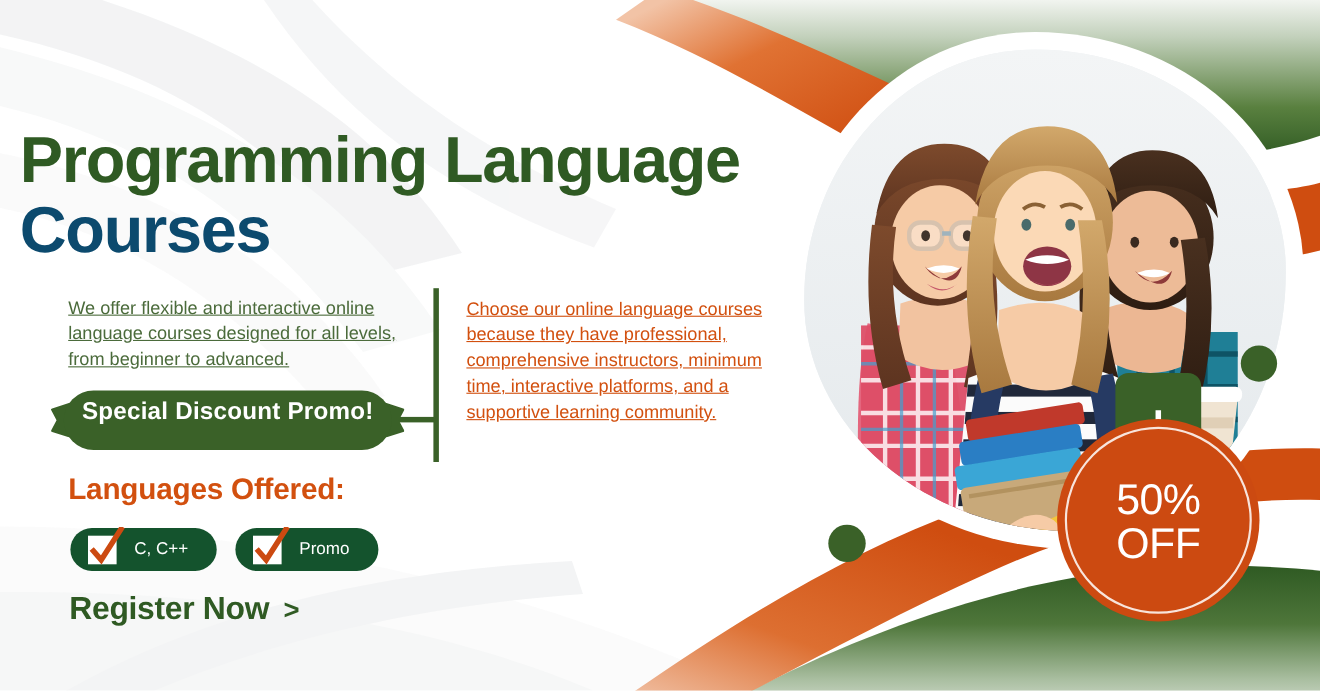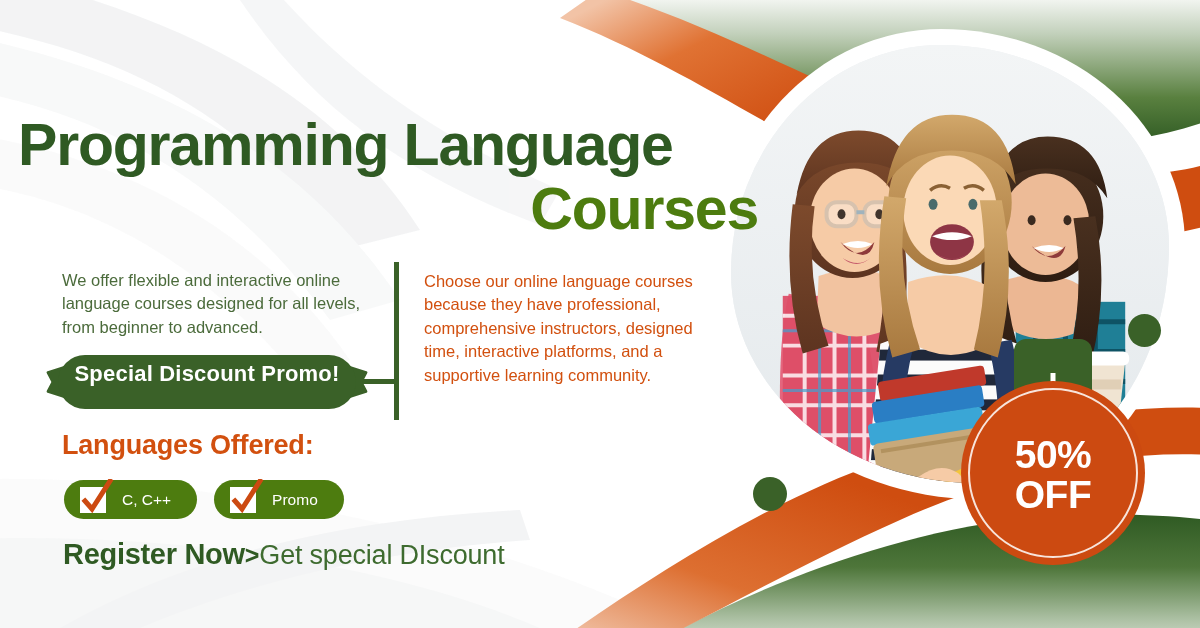--- a/index.html
+++ b/index.html
@@ -62,27 +62,28 @@
   .headline .line2 {
     display: block;
     font-weight: bold;
     font-size: 59px;
     line-height: 0.99;
     letter-spacing: -1.2px;
     font-stretch: condensed;
     white-space: nowrap;
   }
   .headline .line1 { color: #2F5A23; }
-  .headline .line2 { color: #4d7c0f; margin-top: 6px; text-align: right; }
+  .headline .line2 { color: #0c4a6e; margin-top: 6px; }
 
   
   .para {
     position: absolute;
     font-size: 16.5px;
     line-height: 1.42;
+    text-decoration: underline;
   }
   .para-left {
     left: 62px;
     top: 269px;
     width: 318px;
     color: #4B6B3B;
   }
   .para-right {
     left: 424px;
     top: 270px;
@@ -156,21 +157,21 @@
   .pills {
     position: absolute;
     left: 64px;
     top: 480px;
     display: flex;
     gap: 17px;
   }
   .pill {
     position: relative;
     height: 39px;
-    background: #4d7c0f;
+    background: #14532d;
     border-radius: 20px;
     display: flex;
     align-items: center;
     padding-left: 58px;
     padding-right: 26px;
     min-width: 120px;
     justify-content: center;
     box-sizing: border-box;
   }
   .pill-label {
@@ -187,20 +188,21 @@
   }
   .pill .check-box svg { display:block; width: 40px; height: 36px; margin-left:-1px; margin-top:-4px; }
 
   
   .register-row {
     position: absolute;
     left: 63px;
     top: 538px;
     display: flex;
     align-items: baseline;
+    gap: 13px;
   }
   .register-now {
     font-size: 29px;
     font-weight: bold;
     color: #2F5A23;
     letter-spacing: -0.3px;
   }
   .chev {
     font-size: 25px;
     font-weight: bold;
@@ -231,21 +233,21 @@
     inset: 7px;
     border-radius: 50%;
     border: 2px solid rgba(255,255,255,0.85);
   }
   .badge-text {
     position: absolute;
     left: 0; right: 0;
     top: 54px;
     text-align: center;
     color: #ffffff;
-    font-weight: bold;
+    font-weight: normal;
     font-size: 39px;
     line-height: 1.02;
     letter-spacing: -0.5px;
   }
   .badge-tab {
     position: absolute;
     left: 53px;
     top: -42px;
     width: 78px;
     height: 110px;
@@ -483,21 +485,21 @@
   </div>
 
   <div class="headline">
     <span class="line1">Programming Language</span>
     <span class="line2">Courses</span>
   </div>
 
   <div class="para para-left">We offer flexible and interactive online language courses designed for all levels, from beginner to advanced.</div>
   <div class="divider-v"></div>
   <div class="divider-h"></div>
-  <div class="para para-right">Choose our online language courses because they have professional, comprehensive instructors, designed time, interactive platforms, and a supportive learning community.</div>
+  <div class="para para-right">Choose our online language courses because they have professional, comprehensive instructors, minimum time, interactive platforms, and a supportive learning community.</div>
 
   <div class="promo">
     <div class="promo-notch left"></div>
     <div class="promo-notch right"></div>
     <div class="promo-body"></div>
     <div class="promo-text">Special Discount Promo!</div>
   </div>
 
   <div class="lang-title">Languages Offered:</div>
 
@@ -518,21 +520,20 @@
             <path d="M9 22 l7 8 l18 -28" stroke="#CC4A11" stroke-width="5" fill="none" stroke-linecap="square"></path>
           </svg>
       </span>
       <span class="pill-label">Promo</span>
     </div>
   </div>
 
   <div class="register-row">
     <span class="register-now">Register Now</span>
     <span class="chev">&gt;</span>
-    <span class="register-sub">Get special DIscount</span>
   </div>
 
   <div class="badge">
     <div class="badge-tab">
       <svg viewBox="0 0 40 48">
         <line x1="20" y1="4" x2="20" y2="38" stroke="#ffffff" stroke-width="5"></line>
         <path d="M8 27 l12 14 l12 -14" stroke="#ffffff" stroke-width="5" fill="none" stroke-linecap="round" stroke-linejoin="round"></path>
       </svg>
     </div>
     <div class="badge-circle"></div>

